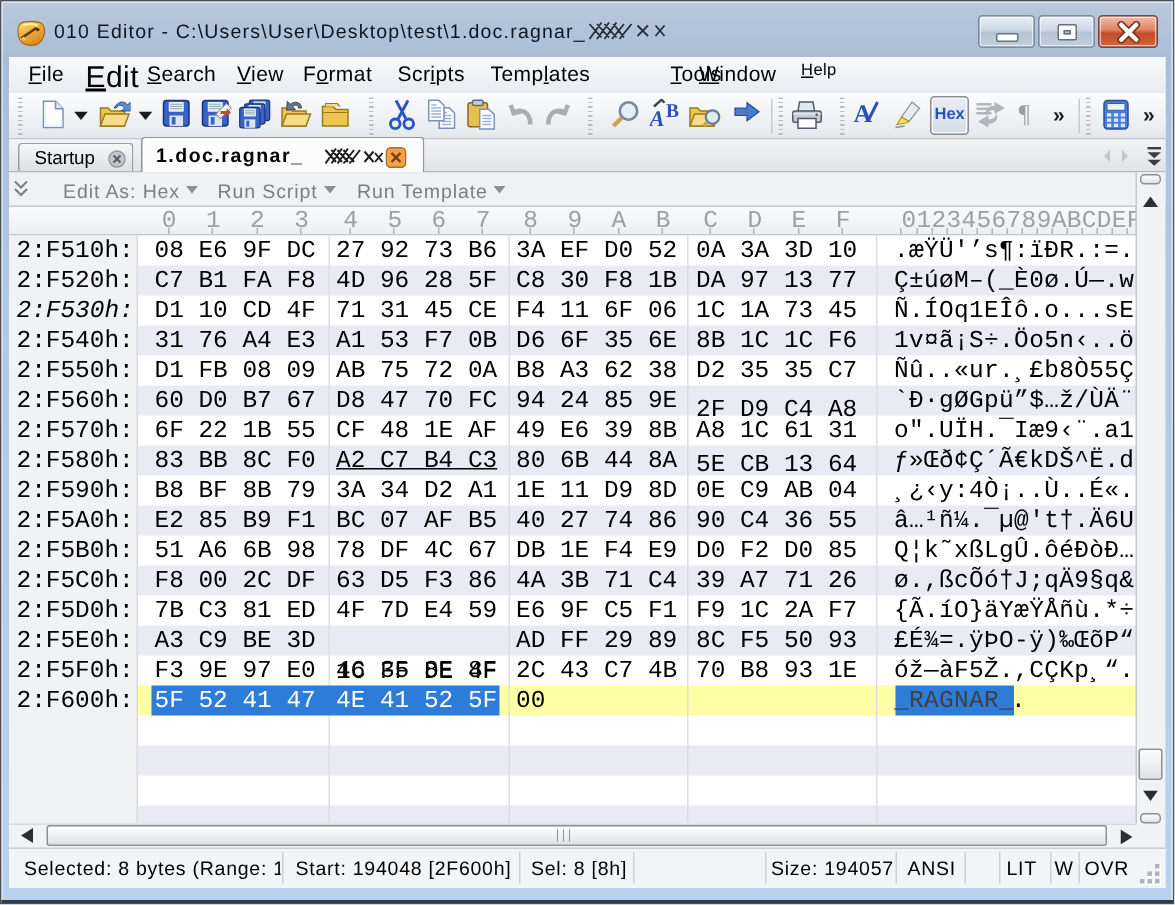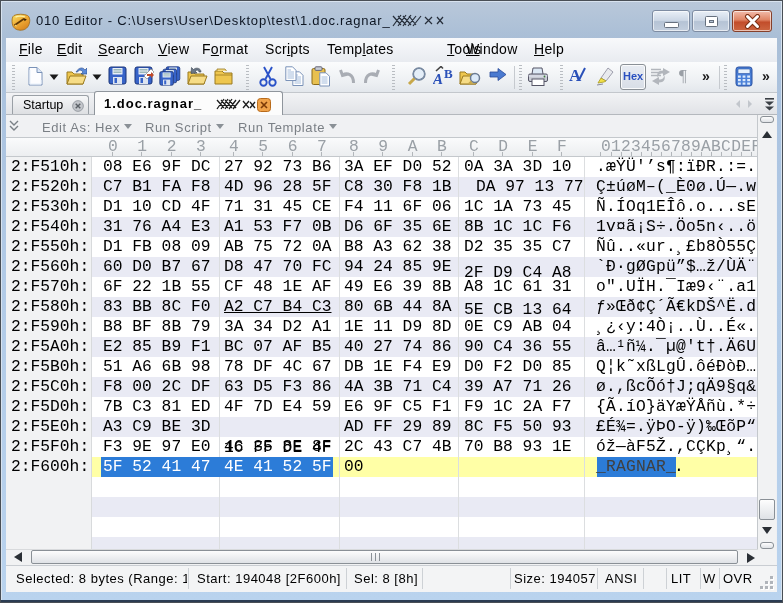--- a/index.html
+++ b/index.html
@@ -42,29 +42,29 @@
   </div>
 <div class="abs" style="left:732px;top:10px;width:40px;height:22px;border:1px solid #85402b;border-radius:3px;background:linear-gradient(#f2bcab,#e08565 44%,#c24d2b 56%,#cd6742);box-shadow:inset 0 0 0 1px rgba(255,255,255,0.6);">
     <svg class="abs" style="left:11px;top:3px;" width="17" height="15" viewBox="0 0 17 15">
       <path d="M3.5 2.5 L13.5 12.5 M13.5 2.5 L3.5 12.5" stroke="#7c3014" stroke-width="5" stroke-linecap="round"></path>
       <path d="M3.5 2.5 L13.5 12.5 M13.5 2.5 L3.5 12.5" stroke="#fff" stroke-width="3" stroke-linecap="round"></path>
     </svg>
   </div>
 <div class="abs" style="left:6px;top:38px;width:771px;height:554px;background:#eef0f3;"></div>
 <div class="abs" style="left:6px;top:38px;width:771px;height:24px;background:linear-gradient(#f8f9fb,#e8ebf0);"></div>
 <div class="abs ui" style="left:19px;top:41px;font-size:14px;letter-spacing:0.3px;"><u>F</u>ile</div>
-<div class="abs ui" style="left:57px;top:41px;font-size:14px;letter-spacing:0.3px;"><u>E</u>dit</div>
+<div class="abs ui" style="left:57px;top:41px;font-size:20px;letter-spacing:0.3px;"><u>E</u>dit</div>
 <div class="abs ui" style="left:98px;top:41px;font-size:14px;letter-spacing:0.3px;"><u>S</u>earch</div>
 <div class="abs ui" style="left:158px;top:41px;font-size:14px;letter-spacing:0.3px;"><u>V</u>iew</div>
 <div class="abs ui" style="left:202px;top:41px;font-size:14px;letter-spacing:0.3px;">F<u>o</u>rmat</div>
 <div class="abs ui" style="left:265px;top:41px;font-size:14px;letter-spacing:0.3px;">Scr<u>i</u>pts</div>
 <div class="abs ui" style="left:327px;top:41px;font-size:14px;letter-spacing:0.3px;">Temp<u>l</u>ates</div>
 <div class="abs ui" style="left:414px;top:41px;font-size:14px;letter-spacing:0.3px;margin-left:33px;"><u>T</u>ools</div>
 <div class="abs ui" style="left:466px;top:41px;font-size:14px;letter-spacing:0.3px;"><u>W</u>indow</div>
-<div class="abs ui" style="left:534px;top:41px;font-size:14px;letter-spacing:0.3px;"><u>H</u>elp</div>
+<div class="abs ui" style="left:534px;top:41px;font-size:11px;letter-spacing:0.3px;"><u>H</u>elp</div>
 <div class="abs" style="left:6px;top:62px;width:771px;height:31px;background:linear-gradient(#fbfcfd,#eceff2 70%,#e3e7ec);border-bottom:1px solid #c3c7cc;"></div>
 <div class="abs grip" style="left:12px;top:65px;height:25px;"></div>
 <div class="abs grip" style="left:246px;top:65px;height:25px;"></div>
 <div class="abs grip" style="left:392px;top:65px;height:25px;"></div>
 <div class="abs grip" style="left:519px;top:65px;height:25px;"></div>
 <div class="abs grip" style="left:560px;top:65px;height:25px;"></div>
 <div class="abs grip" style="left:724px;top:65px;height:25px;"></div>
 <div class="abs sep" style="left:514px;top:66px;height:23px;"></div>
 <div class="abs sep" style="left:719px;top:66px;height:23px;"></div>
 <svg class="abs" style="left:26px;top:66px;" width="19" height="21" viewBox="0 0 19 21">
@@ -346,23 +346,23 @@
 <div class="abs mono" style="left:11px;top:157px;">2:F510h:</div>
 <div class="abs mono" style="left:103px;top:157px;">08 E6 9F DC</div>
 <div class="abs mono" style="left:224px;top:157px;">27 92 73 B6</div>
 <div class="abs mono" style="left:344px;top:157px;">3A EF D0 52</div>
 <div class="abs mono" style="left:464px;top:157px;">0A 3A 3D 10</div>
 <div class="abs mono" style="left:596px;top:157px;letter-spacing:0.24px;">.æŸÜ'’s¶:ïÐR.:=.</div>
 <div class="abs mono" style="left:11px;top:177px;">2:F520h:</div>
 <div class="abs mono" style="left:103px;top:177px;">C7 B1 FA F8</div>
 <div class="abs mono" style="left:224px;top:177px;">4D 96 28 5F</div>
 <div class="abs mono" style="left:344px;top:177px;">C8 30 F8 1B</div>
-<div class="abs mono" style="left:464px;top:177px;margin-left:12px;">DA 97 13 77</div>
+<div class="abs mono" style="left:464px;top:177px;">DA 97 13 77</div>
 <div class="abs mono" style="left:596px;top:177px;letter-spacing:0.24px;">Ç±úøM–(_È0ø.Ú—.w</div>
-<div class="abs mono" style="left:11px;top:197px;">2:F530h:</div>
+<div class="abs mono" style="left:11px;top:197px;font-style:italic;">2:F530h:</div>
 <div class="abs mono" style="left:103px;top:197px;">D1 10 CD 4F</div>
 <div class="abs mono" style="left:224px;top:197px;">71 31 45 CE</div>
 <div class="abs mono" style="left:344px;top:197px;">F4 11 6F 06</div>
 <div class="abs mono" style="left:464px;top:197px;">1C 1A 73 45</div>
 <div class="abs mono" style="left:596px;top:197px;letter-spacing:0.24px;">Ñ.ÍOq1EÎô.o...sE</div>
 <div class="abs mono" style="left:11px;top:217px;">2:F540h:</div>
 <div class="abs mono" style="left:103px;top:217px;">31 76 A4 E3</div>
 <div class="abs mono" style="left:224px;top:217px;">A1 53 F7 0B</div>
 <div class="abs mono" style="left:344px;top:217px;">D6 6F 35 6E</div>
 <div class="abs mono" style="left:464px;top:217px;">8B 1C 1C F6</div>

